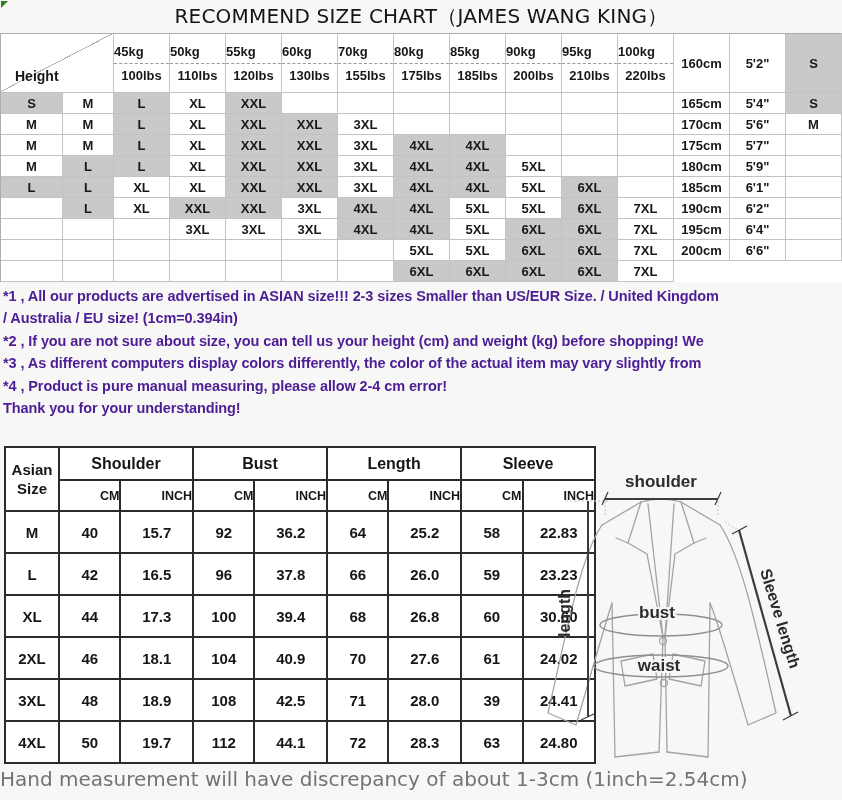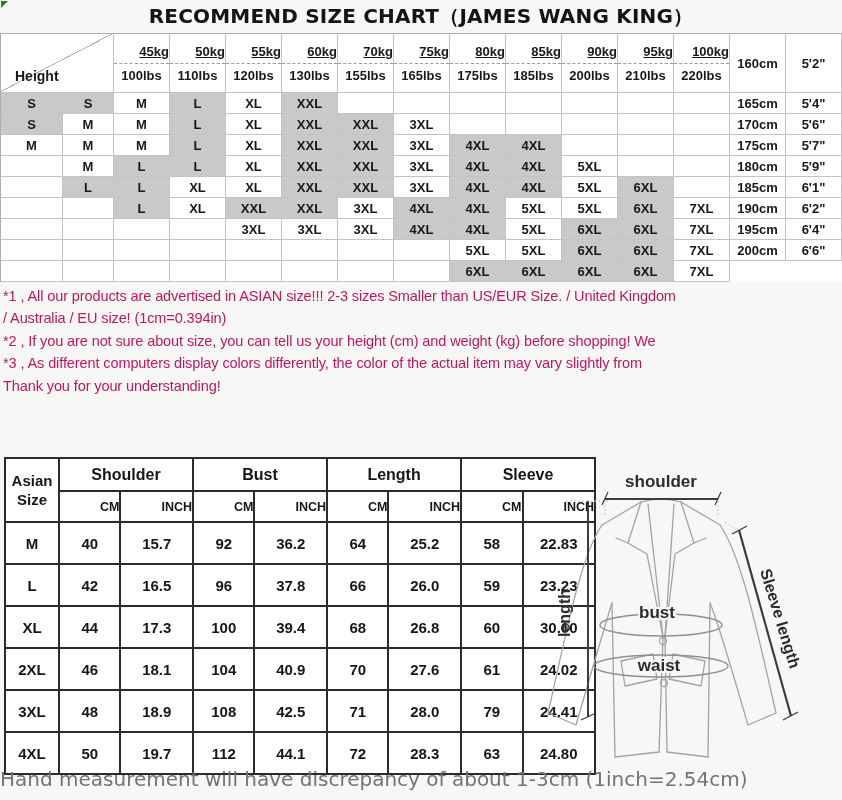--- a/index.html
+++ b/index.html
@@ -1,49 +1,49 @@
 <!DOCTYPE html>
 <html><head>
 <meta charset="utf-8">
 <style>
   html,body{margin:0;padding:0;}
   body{width:842px;height:800px;overflow:hidden;}
   #page{position:relative;width:842px;height:800px;background:#f7f7f6;font-family:"Liberation Sans",sans-serif;}
 
   
   #title{position:absolute;top:3px;left:0;width:842px;text-align:center;
-         font-family:"DejaVu Sans",sans-serif;font-weight:bold;font-size:20px;color:#141414;letter-spacing:.2px;}
+         font-family:"DejaVu Sans",sans-serif;font-weight:normal;font-size:20px;color:#141414;letter-spacing:.2px;}
 
   
   .tri{position:absolute;width:0;height:0;border-top:7px solid #2f7d26;border-right:7px solid transparent;}
 
   
   #matrix{position:absolute;left:0;top:33px;width:842px;display:grid;
           grid-template-columns:62px 51px repeat(13,1fr);
           grid-template-rows:59px repeat(9,21px);
           background:#fff;border-top:1px solid #aeaeae;border-left:1px solid #aeaeae;box-sizing:border-box;}
   .mcell{border-right:1px solid #c3c3c3;border-bottom:1px solid #c3c3c3;
          display:flex;align-items:center;justify-content:center;
          font-weight:bold;font-size:13px;color:#181818;background:#fff;overflow:hidden;}
   .mcell.shaded{background:#c9c9c9;}
   #corner{grid-column:1/3;display:block;position:relative;
           background-image:linear-gradient(to bottom right,transparent calc(50% - 1px),#b3b3b3 calc(50% - 1px),#b3b3b3 50%,transparent 50%);}
   #corner .c1{position:absolute;left:8px;top:17px;font-weight:bold;font-size:14px;margin-top:48px;}
   #corner .c2{position:absolute;left:14px;top:34px;font-weight:bold;font-size:14px;}
   .wcell{flex-direction:column;justify-content:center;padding:0;}
-  .wcell .kg{display:block;width:100%;text-align:right;padding:3px 0 4px;text-decoration:underline;}
+  .wcell .kg{display:block;width:100%;text-align:left;padding:3px 0 4px;}
   .wcell .lbs{display:block;width:100%;text-align:center;border-top:1px dashed #9a9a9a;padding:4px 0 2px;}
 
   
-  #notes{position:absolute;left:3px;top:285px;width:838px;color:#be185d;
-         font-size:14.5px;font-weight:normal;line-height:22.4px;letter-spacing:-0.1px;}
+  #notes{position:absolute;left:3px;top:285px;width:838px;color:#4c1d95;
+         font-size:14.5px;font-weight:bold;line-height:22.4px;letter-spacing:-0.1px;}
   #notes div{white-space:nowrap;}
 
   
-  #mtable{position:absolute;left:4px;top:457px;border-collapse:collapse;background:#c2410c;}
+  #mtable{position:absolute;left:4px;top:446px;border-collapse:collapse;background:#c2410c;}
   #mtable td,#mtable th{border:2px solid #2b2b2b;text-align:center;vertical-align:middle;
          color:#161616;padding:0;background:#fff;}
   #mtable .grp{width:114px;height:31px;font-size:16px;font-weight:bold;}
   #mtable .asz{width:52px;font-size:15px;font-weight:bold;line-height:19px;}
   #mtable .sub{height:29px;font-size:12.5px;font-weight:bold;padding-left:40px;}
   #mtable .szc{height:40px;font-size:15px;font-weight:bold;width:52px;}
   #mtable .val{height:40px;font-size:15px;font-weight:bold;width:56px;margin-top:48px;}
 
   
   #diagram{position:absolute;left:520px;top:455px;}
@@ -84,24 +84,20 @@
       </div>
       <div class="mcell wcell">
         <span class="kg">60kg</span>
         <span class="lbs">130lbs</span>
       </div>
       <div class="mcell wcell">
         <span class="kg">70kg</span>
         <span class="lbs">155lbs</span>
       </div>
       <div class="mcell wcell">
-        <span class="kg">75kg</span>
-        <span class="lbs">165lbs</span>
-      </div>
-      <div class="mcell wcell">
         <span class="kg">80kg</span>
         <span class="lbs">175lbs</span>
       </div>
       <div class="mcell wcell">
         <span class="kg">85kg</span>
         <span class="lbs">185lbs</span>
       </div>
       <div class="mcell wcell">
         <span class="kg">90kg</span>
         <span class="lbs">200lbs</span>
@@ -249,20 +245,21 @@
       <div class="mcell shaded">6XL</div>
       <div class="mcell shaded">6XL</div>
       <div class="mcell">7XL</div>
     </div>
 
   <div id="notes">
     <div>*1 , All our products are advertised in ASIAN size!!! 2-3 sizes Smaller than US/EUR Size. / United Kingdom</div>
     <div>/ Australia / EU size! (1cm=0.394in)</div>
     <div>*2 , If you are not sure about size, you can tell us your height (cm) and weight (kg) before shopping! We</div>
     <div>*3 , As different computers display colors differently, the color of the actual item may vary slightly from</div>
+    <div>*4 , Product is pure manual measuring, please allow 2-4 cm error!</div>
     <div>Thank you for your understanding!</div>
   </div>
 
   <table id="mtable">
     <tbody id="mtbody">
         <tr>
           <td class="asz" rowspan="2">
             <div>Asian</div>
             <div>Size</div>
           </td>
@@ -326,21 +323,21 @@
           <td class="val">24.02</td>
         </tr>
         <tr>
           <td class="szc">3XL</td>
           <td class="val">48</td>
           <td class="val">18.9</td>
           <td class="val">108</td>
           <td class="val">42.5</td>
           <td class="val">71</td>
           <td class="val">28.0</td>
-          <td class="val">79</td>
+          <td class="val">39</td>
           <td class="val">24.41</td>
         </tr>
         <tr>
           <td class="szc">4XL</td>
           <td class="val">50</td>
           <td class="val">19.7</td>
           <td class="val">112</td>
           <td class="val">44.1</td>
           <td class="val">72</td>
           <td class="val">28.3</td>

